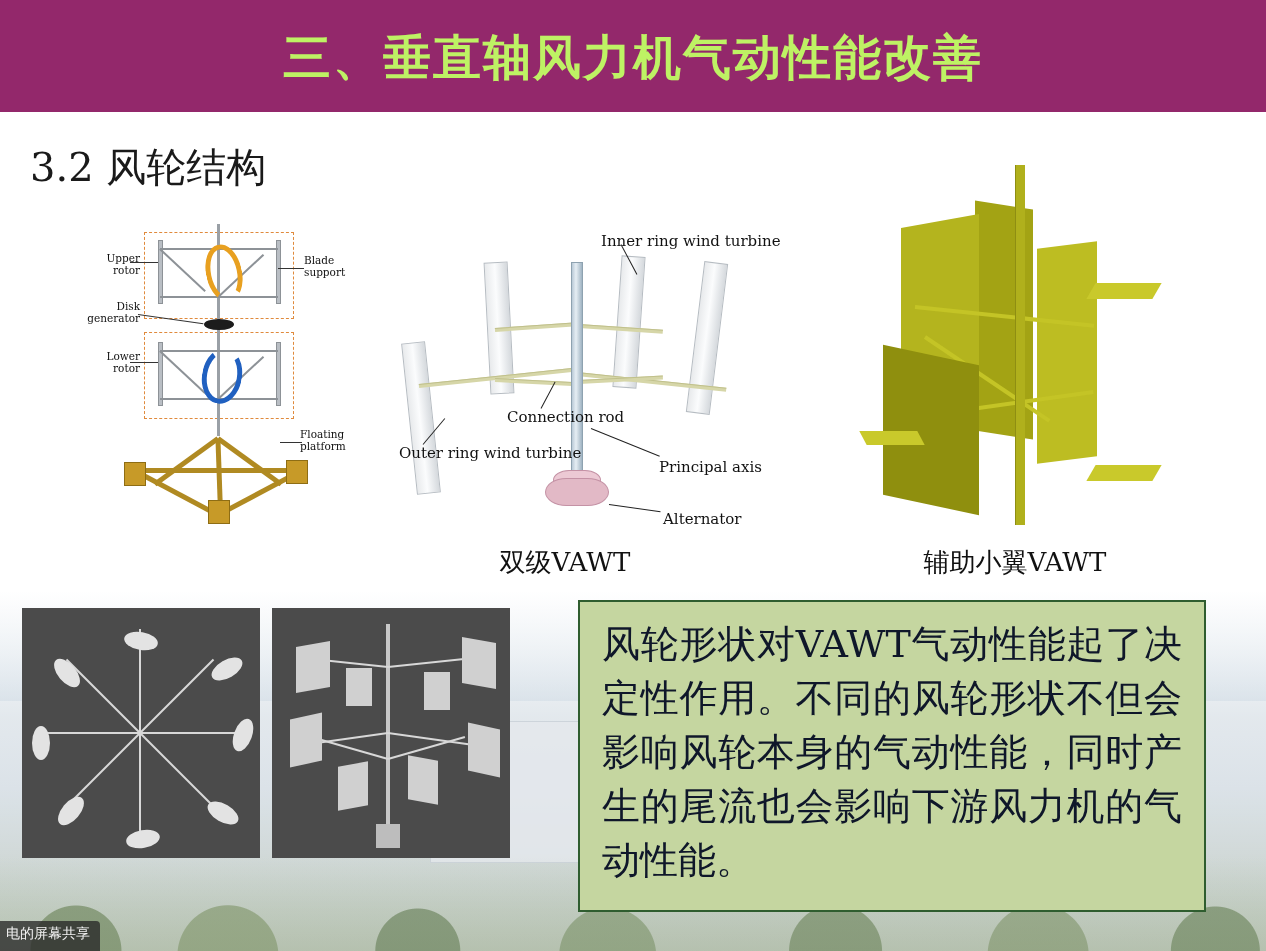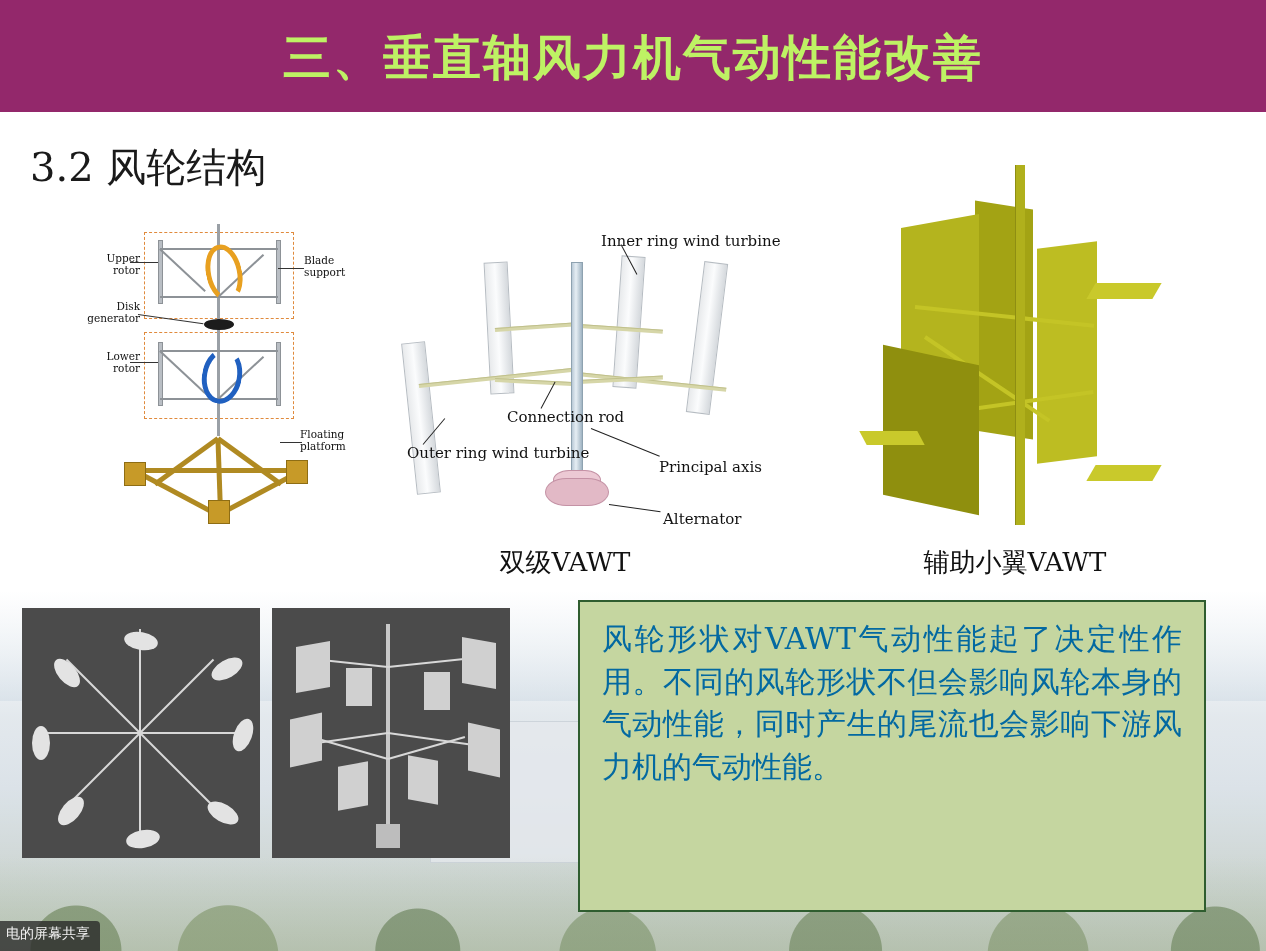--- a/index.html
+++ b/index.html
@@ -318,23 +318,23 @@
     top: 600px;
     width: 628px;
     height: 312px;
     background: #c5d6a0;
     border: 2px solid #2f5d2f;
     box-sizing: border-box;
     padding: 16px 22px;
   }
   .textbox .body {
     font-family: "DejaVu Serif", serif;
-    font-size: 30px;
+    font-size: 38px;
     line-height: 1.42;
-    color: #0369a1;
+    color: #0f172a;
     letter-spacing: 0px;
     text-align: justify;
   }
 
   
   .share-bar {
     position: absolute;
     left: 0;
     bottom: 0;
     height: 30px;
@@ -434,21 +434,21 @@
     <div class="rod" style="left:100px; top:146px; width:82px; transform:rotate(3deg);"></div>
     <div class="rod" style="left:184px; top:148px; width:84px; transform:rotate(-3deg);"></div>
 
     <div class="shaft"></div>
     <div class="base2"></div>
     <div class="base"></div>
 
     <div class="labeltxt" style="left:206px; top:0px;">Inner ring wind turbine</div>
     <div class="lead" style="left:226px; top:12px; width:34px; transform:rotate(62deg);"></div>
 
-    <div class="labeltxt" style="left:12px; top:212px;">Outer ring wind turbine</div>
+    <div class="labeltxt" style="left:4px; top:212px;">Outer ring wind turbine</div>
     <div class="lead" style="left:28px; top:212px; width:34px; transform:rotate(-50deg);"></div>
 
     <div class="labeltxt" style="left:112px; top:176px;">Connection rod</div>
     <div class="lead" style="left:146px; top:176px; width:30px; transform:rotate(-62deg);"></div>
 
     <div class="labeltxt" style="left:264px; top:226px;">Principal axis</div>
     <div class="lead" style="left:196px; top:196px; width:74px; transform:rotate(22deg);"></div>
 
     <div class="labeltxt" style="left:268px; top:278px;">Alternator</div>
     <div class="lead" style="left:214px; top:272px; width:52px; transform:rotate(8deg);"></div>

